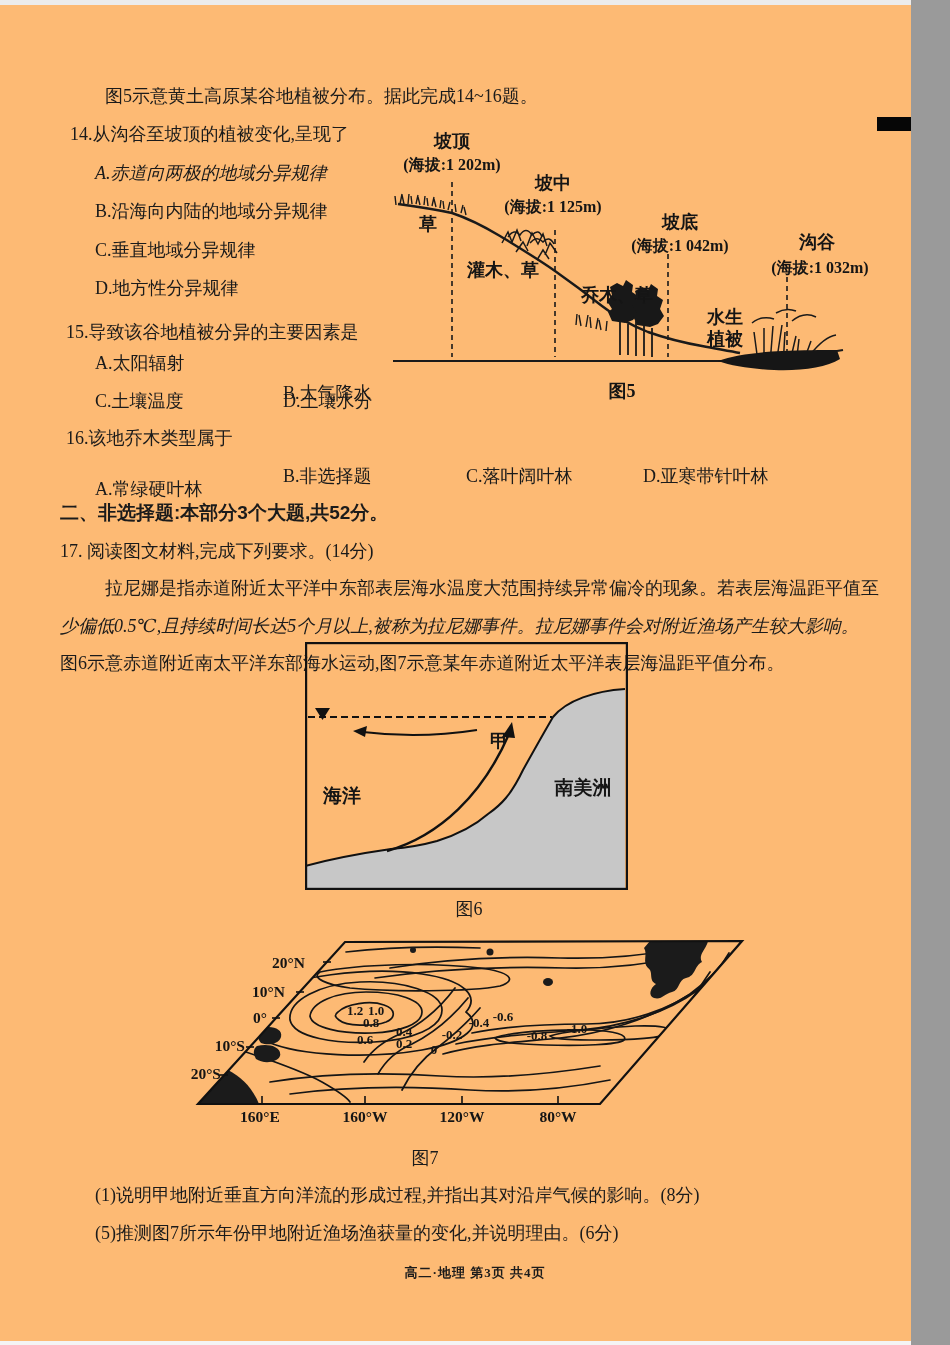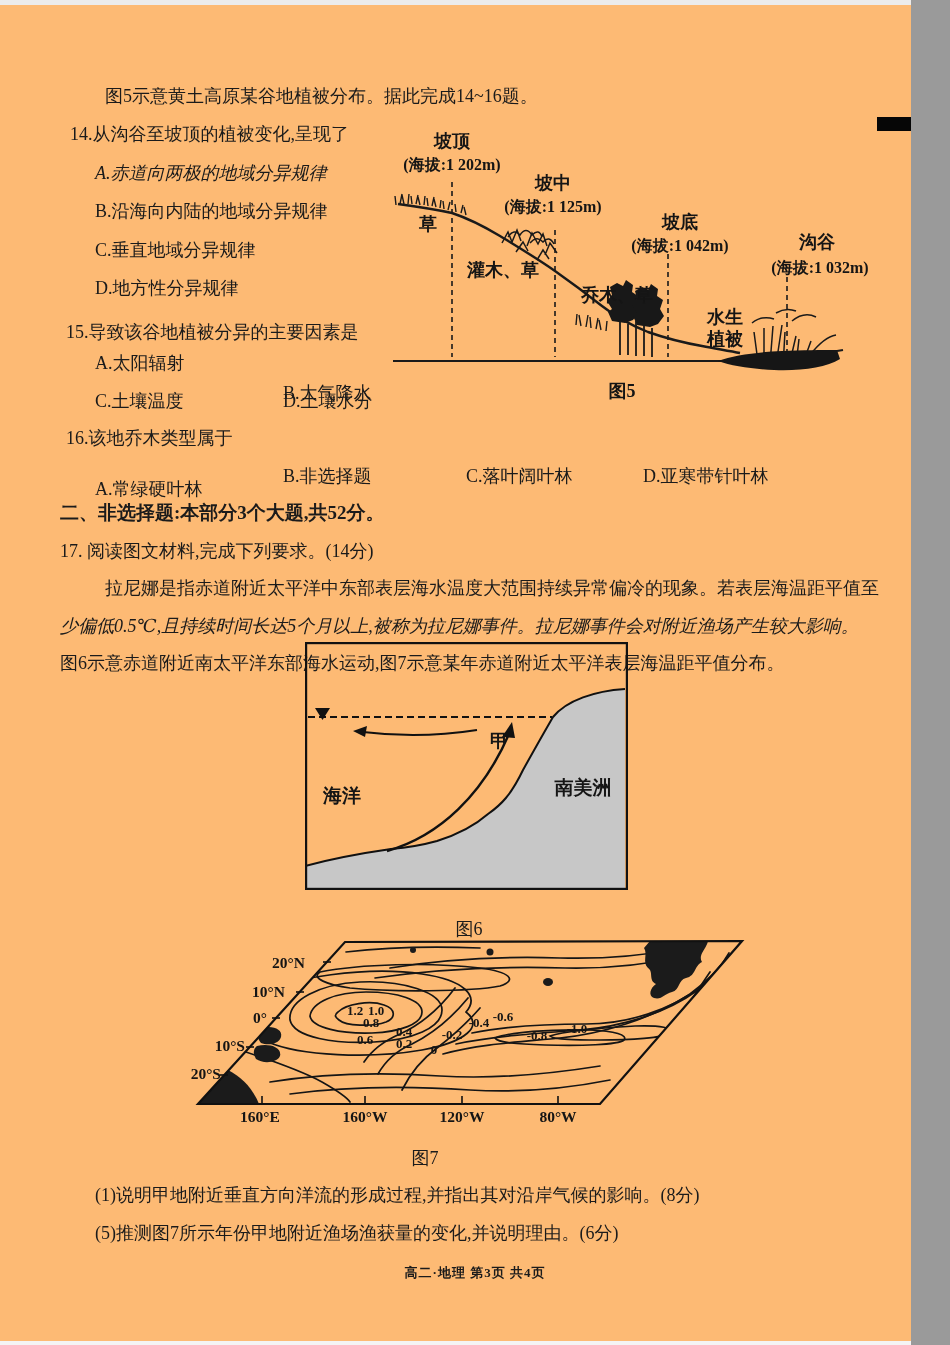--- a/index.html
+++ b/index.html
@@ -1,20 +1,20 @@
 <!DOCTYPE html>
 <html><head>
 <meta charset="utf-8">
 <style>
   html,body{margin:0;padding:0;background:#9a9a9a;}
   .page{position:relative;width:911px;height:1345px;background:#fdba74;overflow:hidden;
         font-family:"Liberation Serif","DejaVu Serif",serif;color:#1b1b1b;}
   .t{position:absolute;white-space:nowrap;font-size:18px;line-height:1.2;}
   .opt{font-size:18px;}
-  .hei{font-family:Liberation Serif, serif;font-weight:700;font-size:19px;}
+  .hei{font-family:Liberation Sans, sans-serif;font-weight:700;font-size:19px;}
   .footer{position:absolute;left:0;width:950px;text-align:center;font-weight:700;font-size:13px;letter-spacing:1px;}
   .cap{position:absolute;text-align:center;font-size:18px;}
   svg{position:absolute;}
   svg text{font-family:"Liberation Serif","DejaVu Serif",serif;fill:#151515;}
   .figlab{font-size:18px;font-weight:600;}
   .elevlab{font-size:16px;font-weight:600;}
   .geolab{font-size:15.5px;font-weight:700;}
   .ctlab{font-size:13px;font-weight:700;}
   .f6lab{font-size:19px;font-weight:700;}
   .scan-top{position:absolute;left:0;top:0;width:950px;height:5px;background:#ececec;}
@@ -124,21 +124,21 @@
 
     <path d="M82,209 C135,194 178,152 204,92" fill="none" stroke="#111" stroke-width="2.4"></path>
     <polygon points="207,80 197,95 210,96" fill="#111"></polygon>
 
     <rect x="1" y="1" width="321" height="246" fill="none" stroke="#111" stroke-width="2.4"></rect>
 
     <text class="f6lab" text-anchor="middle" x="37" y="160">海洋</text>
     <text class="f6lab" text-anchor="middle" x="278" y="152">南美洲</text>
     <text class="figlab" text-anchor="middle" x="194" y="105">甲</text>
   </svg>
-  <div class="cap" style="left:305px;top:897px;width:328px;margin-top:20px;">图6</div>
+  <div class="cap" style="left:305px;top:897px;width:328px;">图6</div>
 
   <svg style="left:150px;top:932px;" width="750" height="225" viewBox="0 0 750 225">
     <defs>
       <clipPath id="mapclip">
           <polygon points="195,10 592,9 450,172 48,172"></polygon>
         </clipPath>
     </defs>
     <g clip-path="url(#mapclip)">
 
       <g fill="none" stroke="#151515" stroke-width="1.7" stroke-linecap="round">

